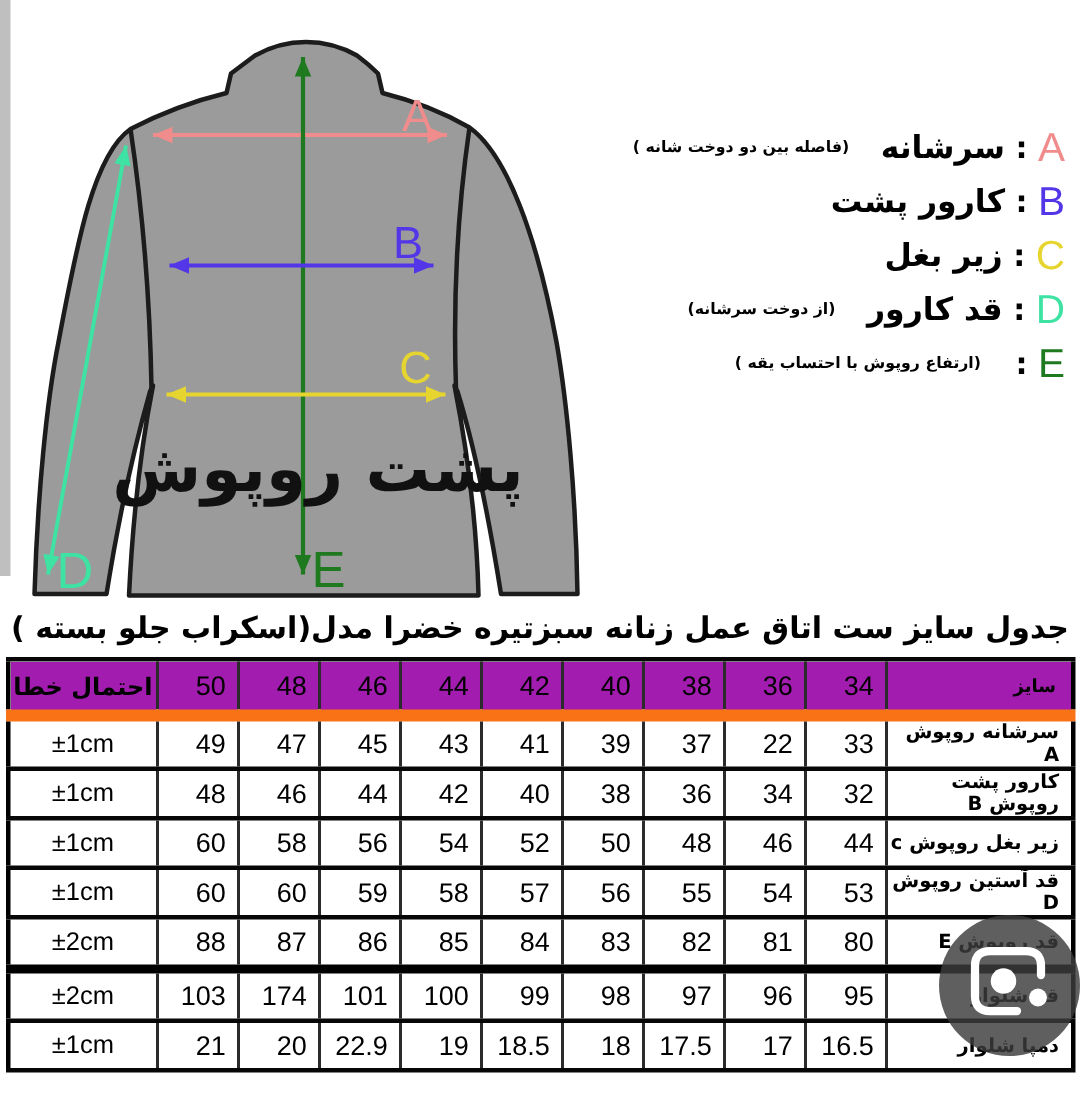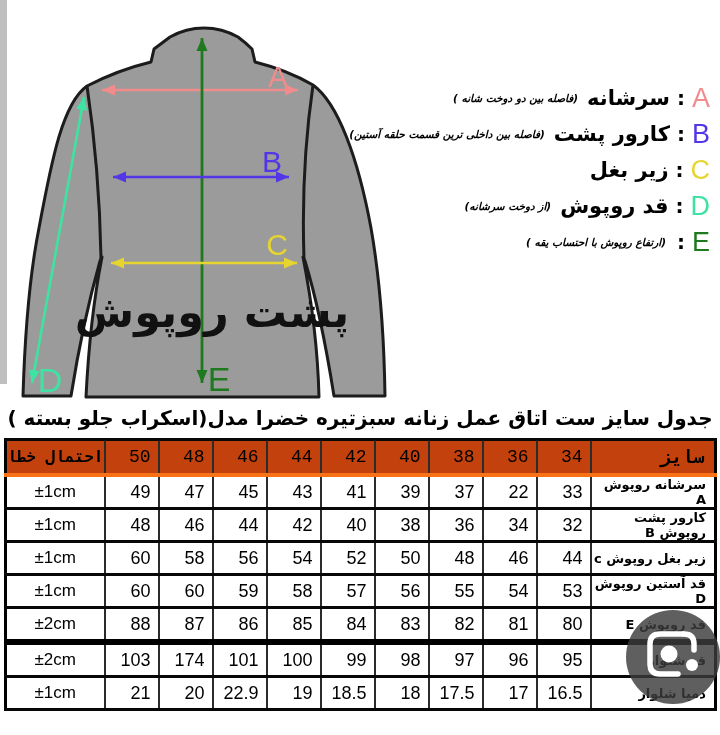--- a/index.html
+++ b/index.html
@@ -10,33 +10,33 @@
   .diagram{position:absolute;left:0;top:0;width:440px;height:400px;}
   .dg-letter{font-family:"Liberation Sans","DejaVu Sans",sans-serif;font-weight:500;}
   .back-label{font-family:"DejaVu Sans",sans-serif;font-weight:bold;direction:rtl;}
   .seam{fill:none;}
   
   .legend{position:absolute;top:80px;left:0;width:714px;direction:rtl;}
   .legend-line{display:flex;align-items:center;height:36px;gap:5px;padding-right:4px;white-space:nowrap;}
   .legend-letter{font-family:"Liberation Sans","DejaVu Sans",sans-serif;font-size:27px;line-height:1;}
   .legend-colon{font-size:20px;font-weight:bold;margin:0 2px;}
   .legend-term{font-size:21px;font-weight:bold;}
-  .legend-note{font-size:10.5px;font-weight:bold;margin-right:4px;font-style:italic;}
+  .legend-note{font-size:10.5px;font-weight:bold;margin-right:16px;}
   
   .table-title{position:absolute;top:401px;left:0;width:720px;height:34px;line-height:34px;
     text-align:center;direction:rtl;font-weight:bold;font-size:20px;}
   
   .size-table{position:absolute;top:438px;left:4px;width:712px;border-collapse:collapse;
     table-layout:fixed;border:3px solid #000;background:#fff;}
   .col-label{width:125px}.col-size{width:54px}.col-error{width:99px}
   .size-table th,.size-table td{border-left:2px solid #2b2b2b;border-right:2px solid #2b2b2b;
     border-top:3px solid #070707;border-bottom:3px solid #070707;height:30px;
     vertical-align:middle;padding:0;overflow:hidden;}
-  .size-table thead th{background:#c2410c;height:32px;border-bottom:4px solid #f97316;font-family:Liberation Mono, monospace;}
-  .cell-sizes-label{font-size:18px;font-weight:bold;text-align:right;padding-right:10px !important;}
+  .size-table thead th{background:#a21caf;height:32px;border-bottom:8px solid #f97316;}
+  .cell-sizes-label{font-size:12px;font-weight:bold;text-align:right;padding-right:10px !important;}
   .cell-size,.cell-value{font-size:18px;font-weight:400;text-align:right;padding-right:7px !important;
     font-family:"Liberation Sans","DejaVu Sans",sans-serif;}
   .cell-label{font-size:13px;font-weight:bold;text-align:right;padding-right:8px !important;}
   .cell-error{font-size:17px;text-align:center;font-family:"Liberation Sans","DejaVu Sans",sans-serif;margin-top:36px;}
   th.head-error{font-size:16px;font-weight:bold;text-align:center;font-family:"DejaVu Sans",sans-serif;}
   tr.thick-below td{border-bottom:6px solid #000;}
   
   .lens-button{position:absolute;left:626px;top:610px;width:94px;height:94px;border-radius:50%;
     border:none;padding:0;display:flex;align-items:center;justify-content:center;cursor:pointer;}
 </style>
@@ -101,32 +101,31 @@
     <div class="legend-line">
       <span class="legend-letter" style="color: rgb(241, 140, 140);">A</span>
       <span class="legend-colon">:</span>
       <span class="legend-term">سرشانه</span>
       <span class="legend-note">(فاصله بین دو دوخت شانه )</span>
     </div>
     <div class="legend-line">
       <span class="legend-letter" style="color: rgb(83, 54, 232);">B</span>
       <span class="legend-colon">:</span>
       <span class="legend-term">کارور پشت</span>
-      <span class="legend-note">(فاصله بین داخلی ترین قسمت حلقه آستین)</span>
     </div>
     <div class="legend-line">
       <span class="legend-letter" style="color: rgb(231, 213, 47);">C</span>
       <span class="legend-colon">:</span>
       <span class="legend-term">زیر بغل</span>
       <span class="legend-note"></span>
     </div>
     <div class="legend-line">
       <span class="legend-letter" style="color: rgb(62, 227, 164);">D</span>
       <span class="legend-colon">:</span>
-      <span class="legend-term">قد روپوش</span>
+      <span class="legend-term">قد کارور</span>
       <span class="legend-note">(از دوخت سرشانه)</span>
     </div>
     <div class="legend-line">
       <span class="legend-letter" style="color: rgb(31, 122, 31);">E</span>
       <span class="legend-colon">:</span>
       <span class="legend-note">(ارتفاع روپوش با احتساب یقه )</span>
     </div>
   </div>
 
   <div class="table-title">جدول سایز ست اتاق عمل زنانه سبزتیره خضرا مدل(اسکراب جلو بسته ) کد ۳۸۰۳۴</div>

